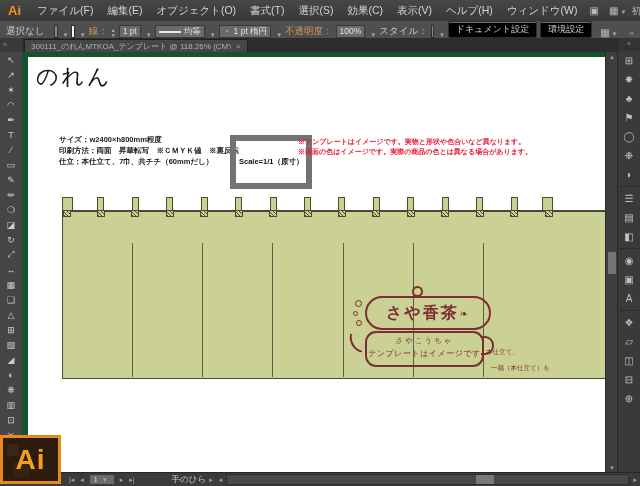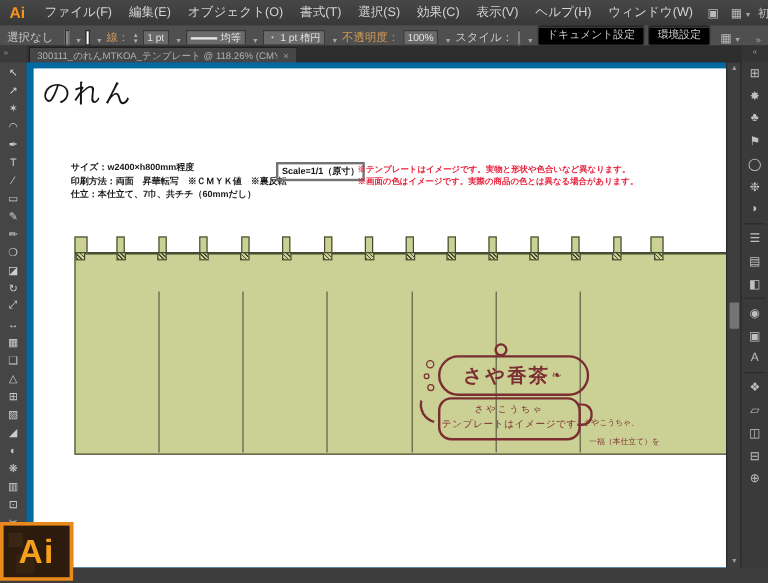--- a/index.html
+++ b/index.html
@@ -55,28 +55,28 @@
 
   
   .splash{position:absolute;left:0;top:435px;width:61px;height:49px;background:#2d1c0d;
     border:3px solid #e8891b;box-sizing:border-box;z-index:40;display:flex;
     align-items:center;justify-content:center;overflow:hidden;}
   .splash .sq1{position:absolute;left:4px;top:6px;width:12px;height:12px;background:#3b2613;}
   .splash .sq2{position:absolute;left:10px;top:24px;width:16px;height:16px;background:#37220f;}
   .splash .ai{position:relative;color:#f5a01d;font-weight:bold;font-size:28px;letter-spacing:1px;}
 
   
-  .canvas{position:absolute;left:22px;top:52px;width:584px;bottom:13px;background:#0369a1;overflow:hidden;}
+  .canvas{position:absolute;left:22px;top:52px;width:584px;bottom:13px;background:#14532d;overflow:hidden;}
   .artboard{position:absolute;left:6px;top:5px;right:0;bottom:0;background:#ffffff;}
   .ab-title{position:absolute;left:8px;top:5px;font-family:"DejaVu Serif",serif;
     font-size:22px;color:#151515;letter-spacing:3px;}
   .specs{position:absolute;left:31px;top:77px;font-size:7.5px;font-weight:bold;
     color:#1a1a1a;line-height:11px;white-space:nowrap;}
-  .scalebox{position:absolute;left:202px;top:78px;border:2px solid #737373;
-    font-size:7.5px;font-weight:bold;color:#111;padding:1px 3px;white-space:nowrap;}
+  .scalebox{position:absolute;left:202px;top:78px;border:6px solid #737373;
+    font-size:7.5px;font-weight:bold;color:#111;padding:16px 3px;white-space:nowrap;}
   .redtext{position:absolute;left:270px;top:80px;font-size:7px;font-weight:bold;
     color:var(--alert,#e8243f);line-height:9.5px;white-space:nowrap;}
 
   
   .noren{position:absolute;left:34px;top:140px;width:551px;height:182px;}
   .curtain{position:absolute;left:0;right:0;top:13px;bottom:0;background:var(--fabric,#cbd094);
     border:1.5px solid var(--outline,#474b31);border-top-width:2px;box-sizing:border-box;}
   .ntab{position:absolute;top:0;height:14px;background:var(--fabric,#cbd094);
     border:1px solid var(--outline,#474b31);box-sizing:border-box;z-index:2;}
   .stitch{position:absolute;top:13px;width:8px;height:7px;box-sizing:border-box;z-index:3;
@@ -256,21 +256,21 @@
           <div class="oval">
               <span>さや香茶</span>
               <span class="flourish">❧</span>
             </div>
           <div class="potbody">
             <div class="l1">さやこうちゃ</div>
             <div class="l2">テンプレートはイメージです</div>
           </div>
           <div class="spout"></div>
           <div class="handle"></div>
-          <div class="tagline tag1">さやこうちゃ、</div>
+          <div class="tagline tag1">本仕立て、</div>
           <div class="tagline tag2">一福（本仕立て）を</div>
         </div>
       <div class="ntab" style="width: 11px; left: 0px;"></div>
           <div class="stitch" style="left: 1px;"></div>
           <div class="ntab" style="width: 7px; left: 35px;"></div>
           <div class="stitch" style="left: 35px;"></div>
           <div class="ntab" style="width: 7px; left: 70px;"></div>
           <div class="stitch" style="left: 69px;"></div>
           <div class="ntab" style="width: 7px; left: 104px;"></div>
           <div class="stitch" style="left: 104px;"></div>
@@ -338,14 +338,28 @@
         <div class="dock-icon">⊕</div>
       </div>
   </div>
 
   <div class="splash">
     <div class="sq1"></div>
     <div class="sq2"></div>
     <span class="ai">Ai</span>
   </div>
 
+  <div class="statusbar">
+    <span class="sb-btn">|◂</span>
+    <span class="sb-btn">◂</span>
+    <span class="sb-field"><span>1</span> <span class="dd">▼</span></span>
+    <span class="sb-btn">▸</span>
+    <span class="sb-btn">▸|</span>
+    <span class="sb-tool">手のひら</span>
+    <span class="sb-btn">▸</span>
+    <span class="sb-btn">◂</span>
+    <span class="hscroll">
+      <span class="hs-thumb"></span>
+    </span>
+    <span class="sb-btn">▸</span>
+  </div>
 
 </div>
 
 </body></html>

